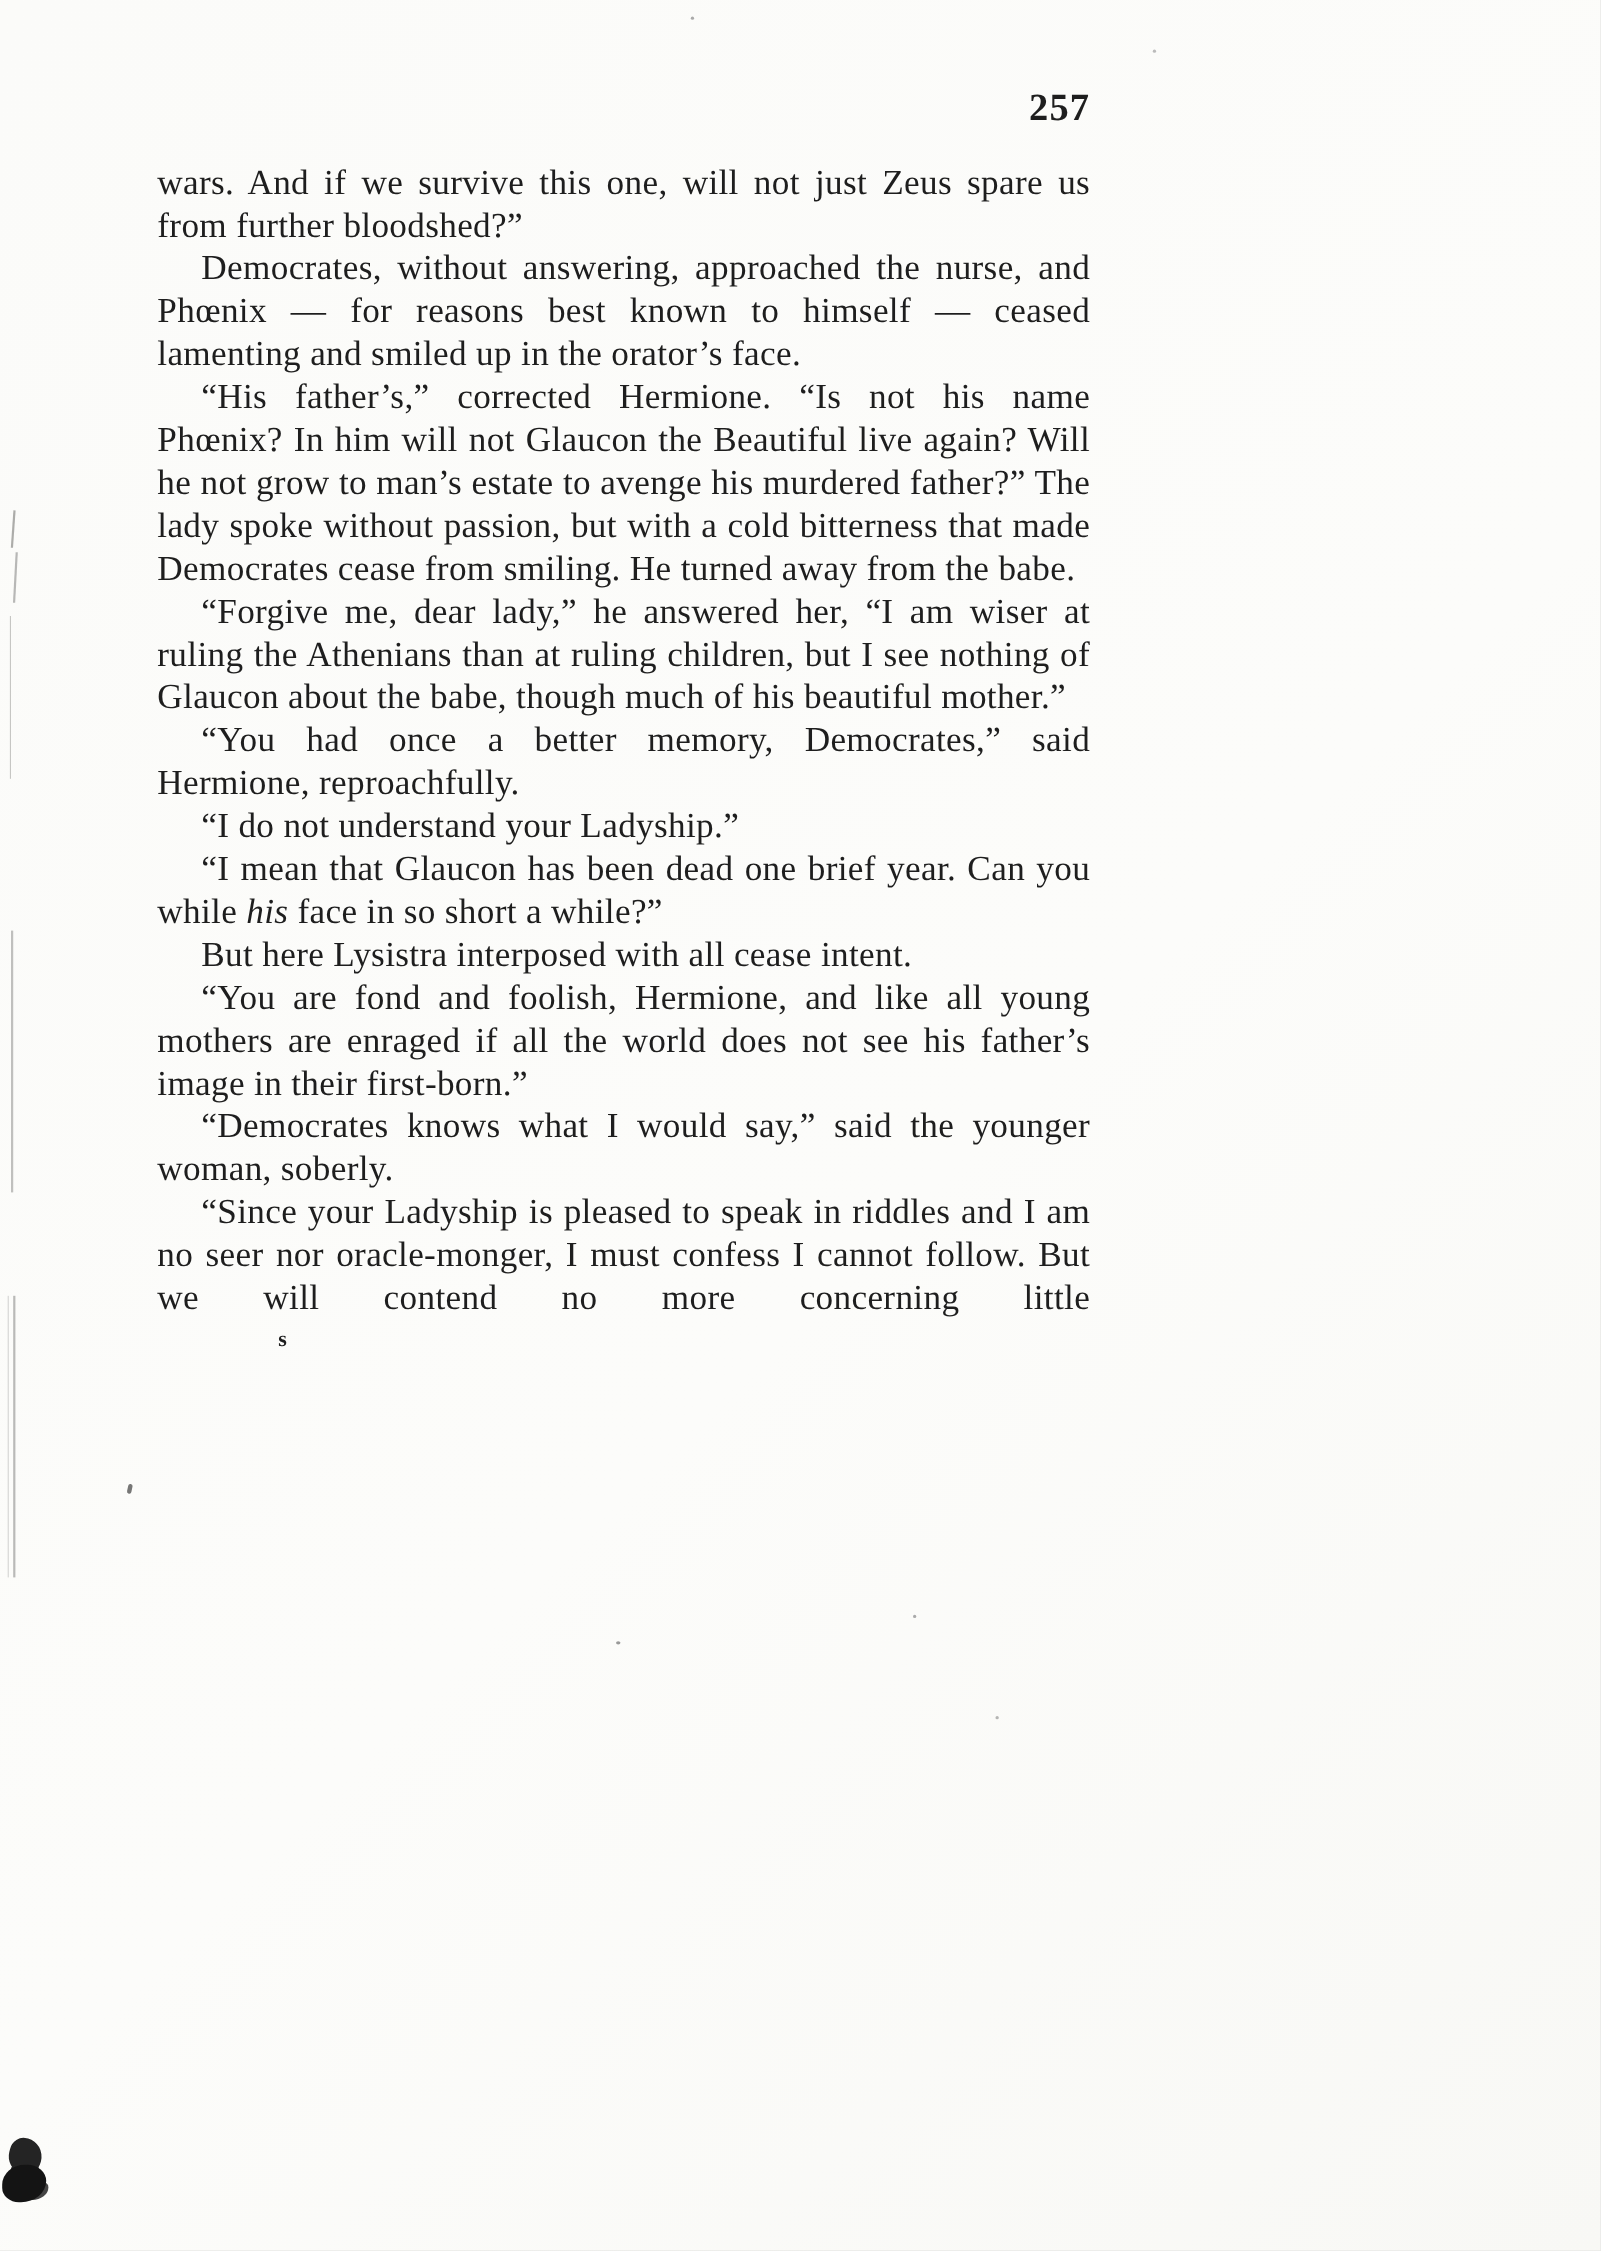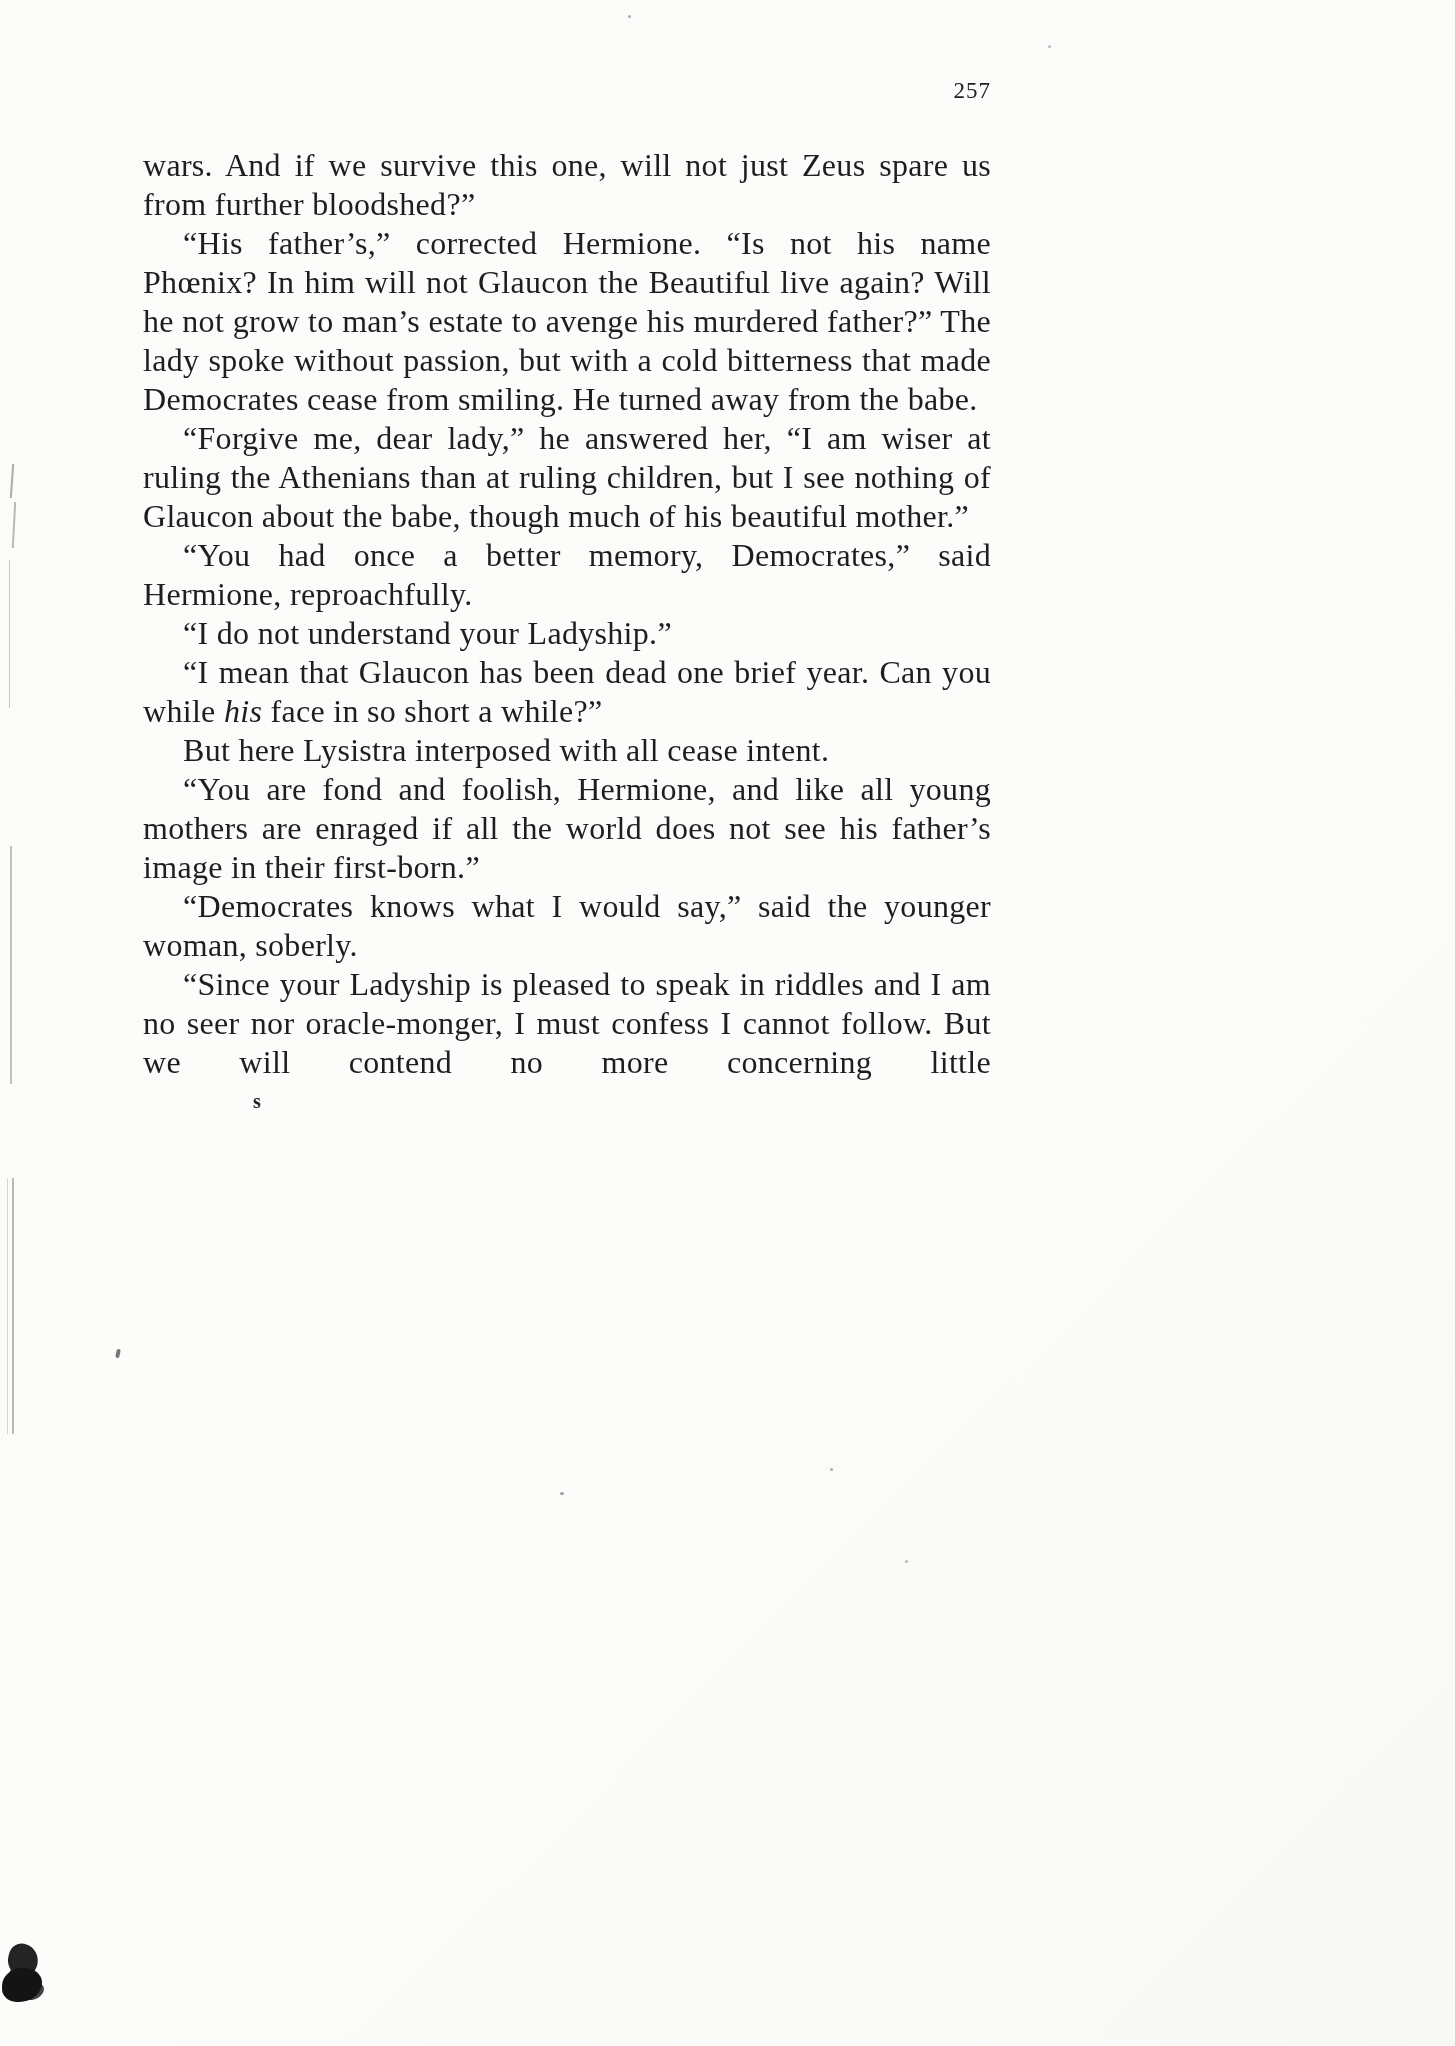--- a/index.html
+++ b/index.html
@@ -33,22 +33,22 @@
     transform: translateX(-50%);
     top: 0;
     font-size: 30px;
     letter-spacing: 5px;
     white-space: nowrap;
   }
   .folio {
     position: absolute;
     right: 0;
     top: 0;
-    font-size: 23px;
-    font-weight: normal;
+    font-size: 35px;
+    font-weight: bold;
     letter-spacing: 1px;
   }
 
   .page-body {
     margin-top: 24px;
     font-size: 32px;
     line-height: 39px;
     text-align: justify;
     letter-spacing: 0.3px;
   }
@@ -112,20 +112,21 @@
   <div class="artifact blob-2"></div>
 
   <div class="text-block">
 
     <div class="running-head">
       <span class="folio">257</span>
     </div>
 
     <div class="page-body">
         <p class="para"><span>wars. And if we survive this one, will not just Zeus spare us from further bloodshed?”</span></p>
+        <p class="para indent"><span>Democrates, without answering, approached the nurse, and Phœnix — for reasons best known to himself — ceased lamenting and smiled up in the orator’s face.</span></p>
         <p class="para indent"><span>“His father’s,” corrected Hermione. “Is not his name Phœnix? In him will not Glaucon the Beautiful live again? Will he not grow to man’s estate to avenge his murdered father?” The lady spoke without passion, but with a cold bitterness that made Democrates cease from smiling. He turned away from the babe.</span></p>
         <p class="para indent"><span>“Forgive me, dear lady,” he answered her, “I am wiser at ruling the Athenians than at ruling children, but I see nothing of Glaucon about the babe, though much of his beautiful mother.”</span></p>
         <p class="para indent"><span>“You had once a better memory, Democrates,” said Hermione, reproachfully.</span></p>
         <p class="para indent"><span>“I do not understand your Ladyship.”</span></p>
         <p class="para indent"><span>“I mean that Glaucon has been dead one brief year. Can you while </span><span class="italic">his</span><span> face in so short a while?”</span></p>
         <p class="para indent"><span>But here Lysistra interposed with all cease intent.</span></p>
         <p class="para indent"><span>“You are fond and foolish, Hermione, and like all young mothers are enraged if all the world does not see his father’s image in their first-born.”</span></p>
         <p class="para indent"><span>“Democrates knows what I would say,” said the younger woman, soberly.</span></p>
         <p class="para indent justify-last"><span>“Since your Ladyship is pleased to speak in riddles and I am no seer nor oracle-monger, I must confess I cannot follow. But we will contend no more concerning little</span></p>
       </div>

